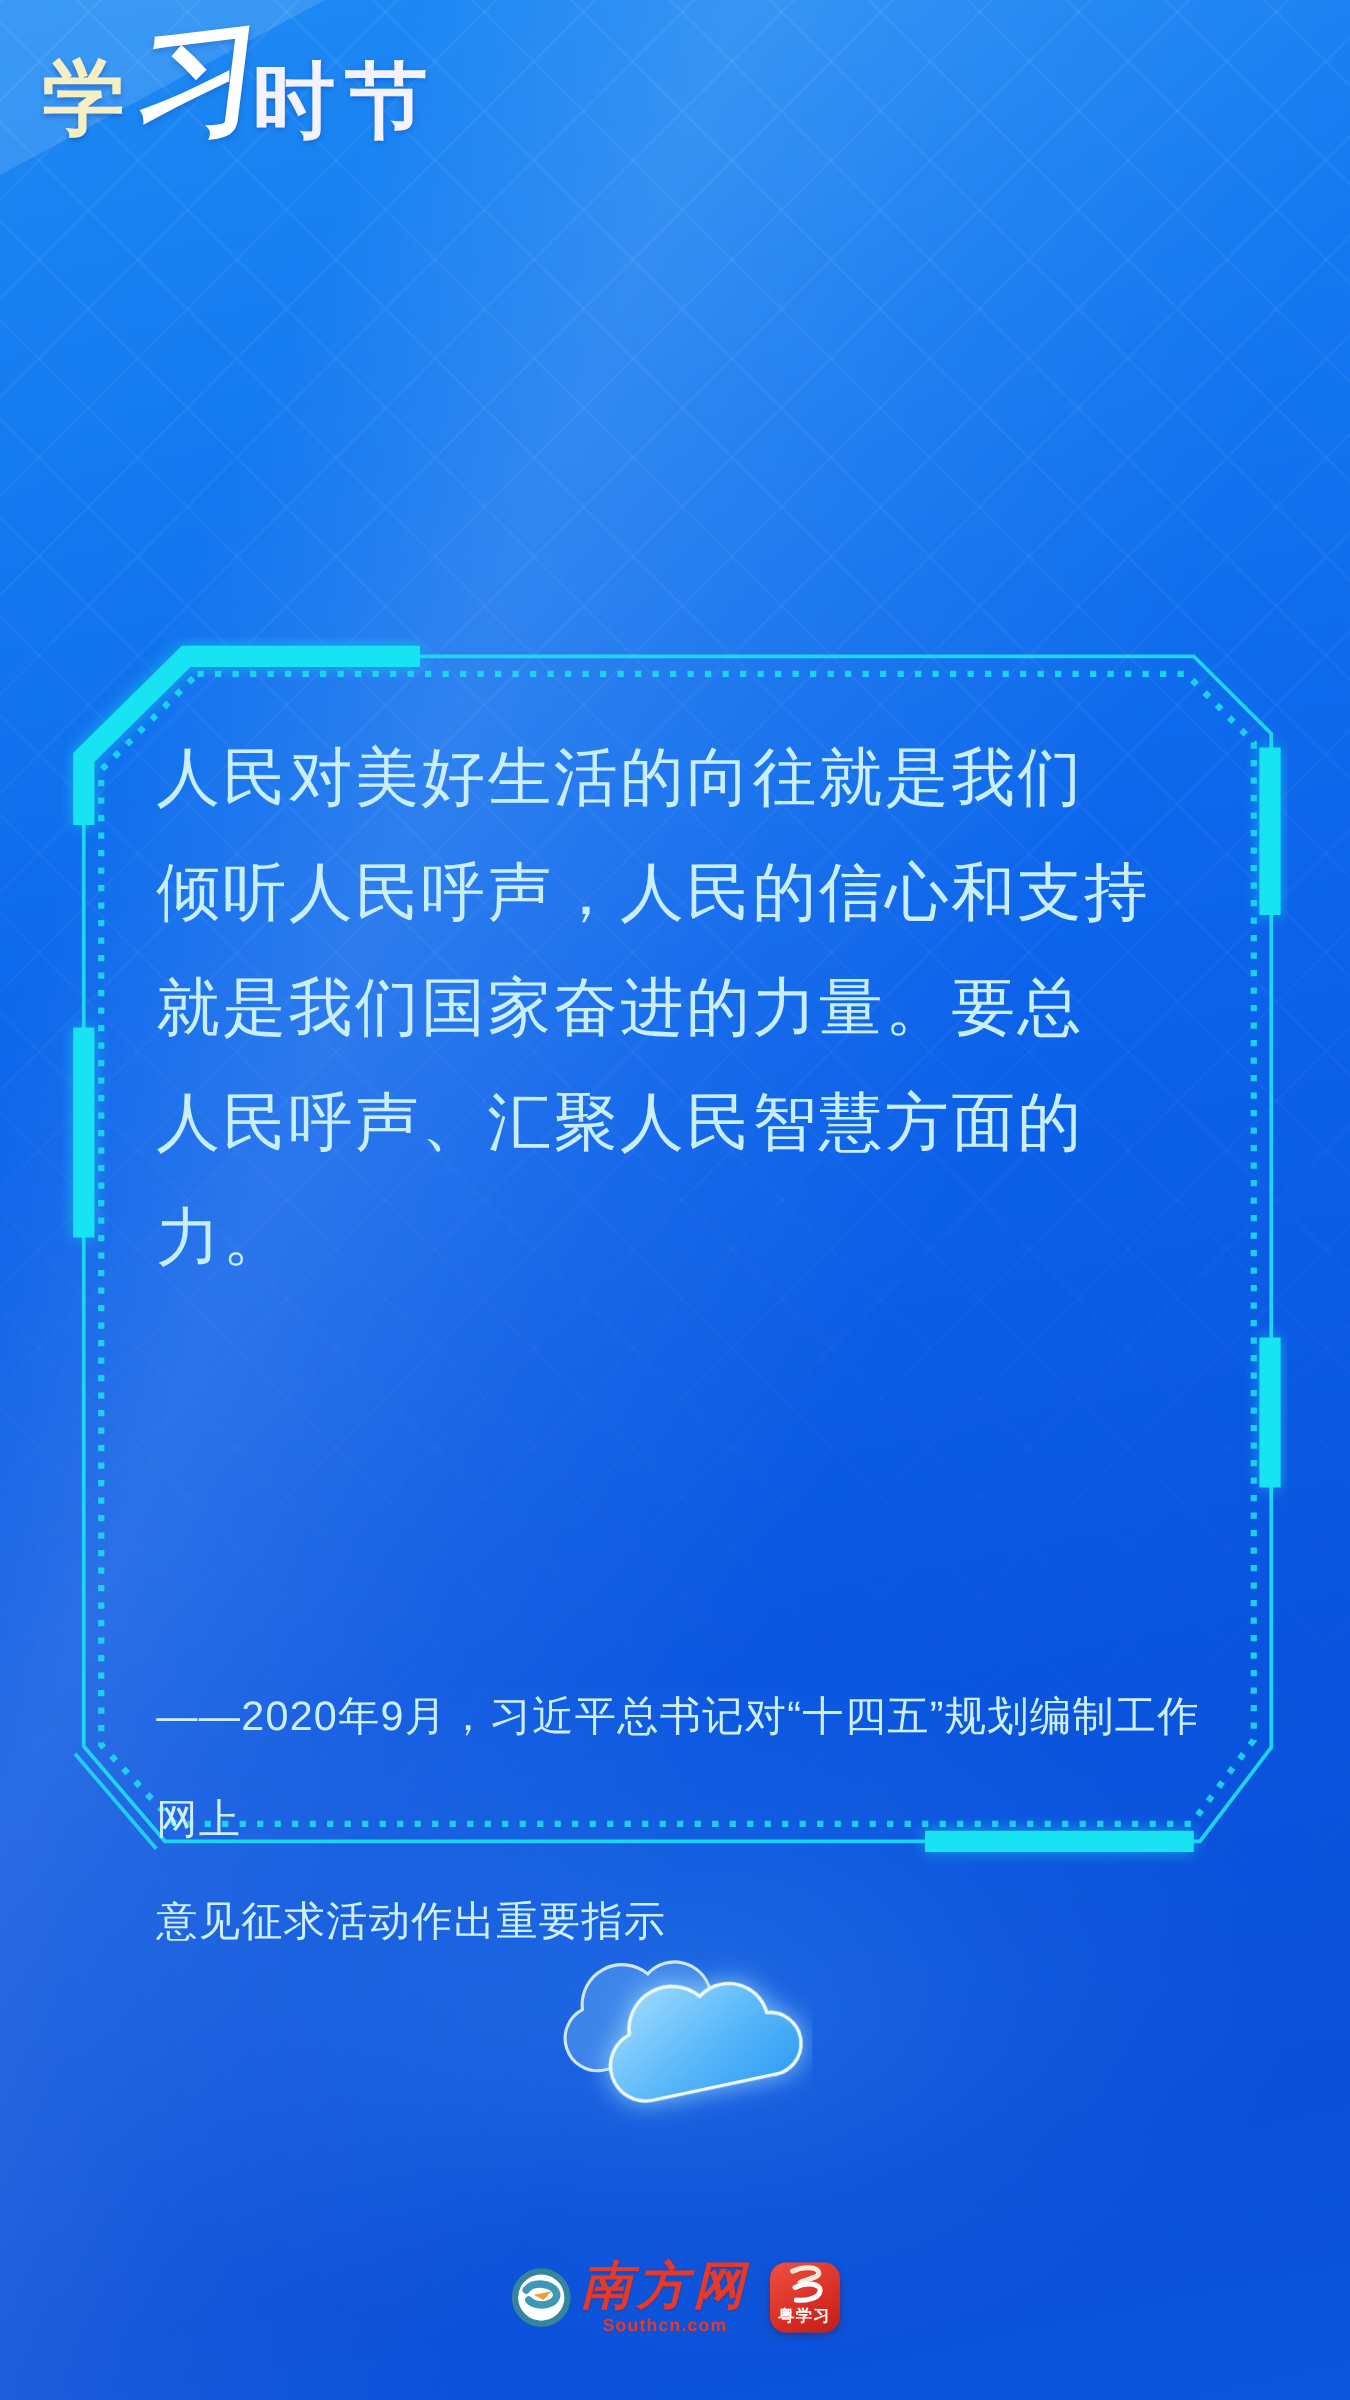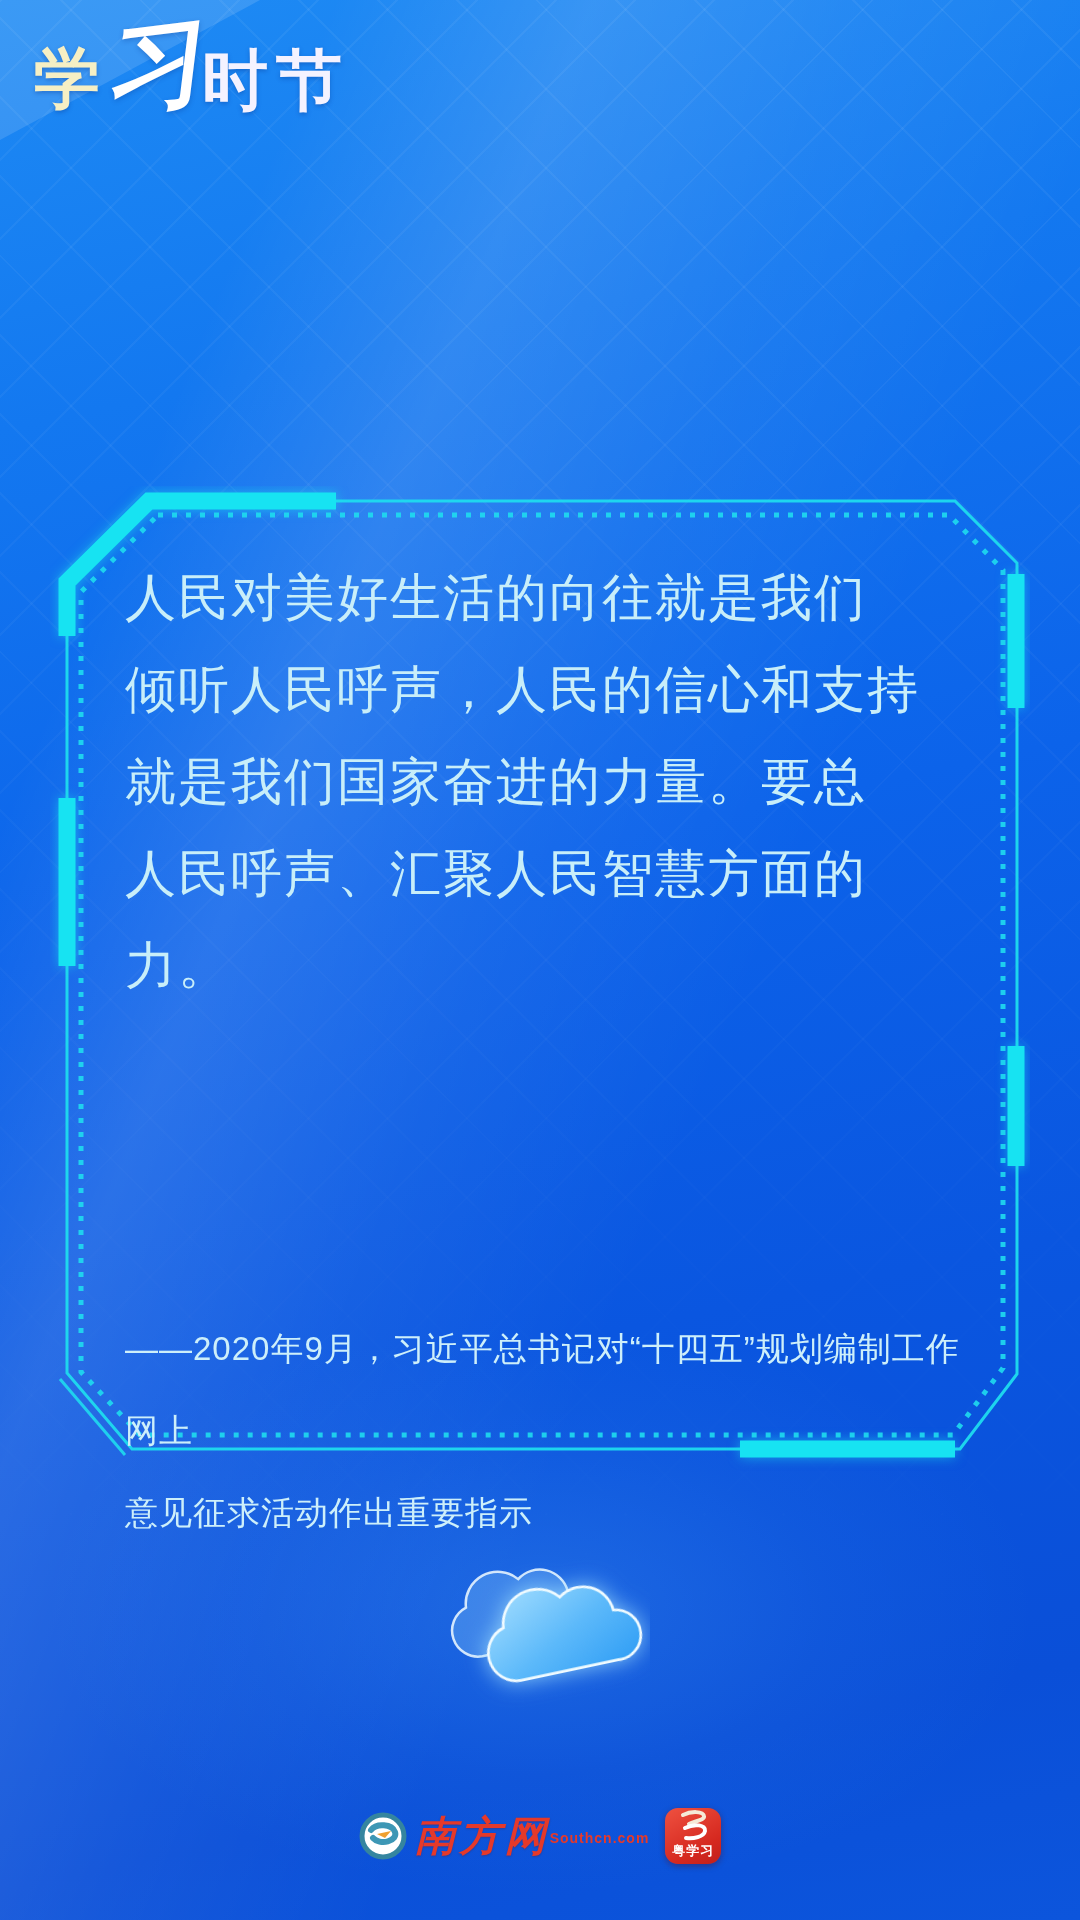--- a/index.html
+++ b/index.html
@@ -48,40 +48,40 @@
     filter:drop-shadow(-5px 6px 0 rgba(16,70,162,.5));
   }
   .title-line{
     font-size:120px;font-weight:900;letter-spacing:9px;line-height:140px;
     background:linear-gradient(90deg,#f4e58c 0%,#ecec9f 35%,#d8edad 58%,#b0eaec 100%);
     -webkit-background-clip:text;background-clip:text;
     color:transparent;-webkit-text-fill-color:transparent;
     transform:scaleY(1.04);
   }
   
-  .quote-panel{position:absolute;left:50px;top:486px;width:980px;height:985px;}
+  .quote-panel{position:absolute;left:50px;top:510px;width:980px;height:985px;}
   .frame-svg{position:absolute;left:0;top:0;}
   .quote-text{
     position:absolute;left:75px;top:66px;width:830px;
     color:#c8eef9;font-size:51px;font-weight:500;letter-spacing:2px;line-height:92px;
   }
   .quote-line{white-space:nowrap;}
   .attribution{
     position:absolute;left:75px;top:822px;width:850px;
     color:#cdeffa;font-size:33px;font-weight:400;line-height:82px;letter-spacing:1px;
   }
   
   .cloud-wrap{position:absolute;left:440px;top:1528px;width:210px;height:190px;}
   
   .footer{
     position:absolute;left:0;top:1808px;width:1080px;
     display:flex;justify-content:center;align-items:center;gap:16px;
   }
   .southcn{display:flex;align-items:center;gap:8px;}
-  .southcn-text{display:flex;flex-direction:row;align-items:center;line-height:1;}
+  .southcn-text{display:flex;flex-direction:column;align-items:center;line-height:1;}
   .southcn-cn{font-size:41px;font-weight:900;font-style:italic;color:#e5392a;letter-spacing:4px;text-shadow:0 1px 2px rgba(120,10,10,.3);}
   .southcn-en{font-size:14px;font-weight:700;color:#e5392a;letter-spacing:1px;margin-top:4px;}
   .yuexuexi{
     width:56px;height:56px;border-radius:13px;
     background:linear-gradient(150deg,#ef5140 0%,#d5281f 70%,#c01f1c 100%);
     box-shadow:0 2px 6px rgba(90,10,10,.4);
     position:relative;display:flex;flex-direction:column;align-items:center;justify-content:flex-start;
   }
   .yuexuexi-label{
     position:absolute;bottom:4px;width:100%;text-align:center;

